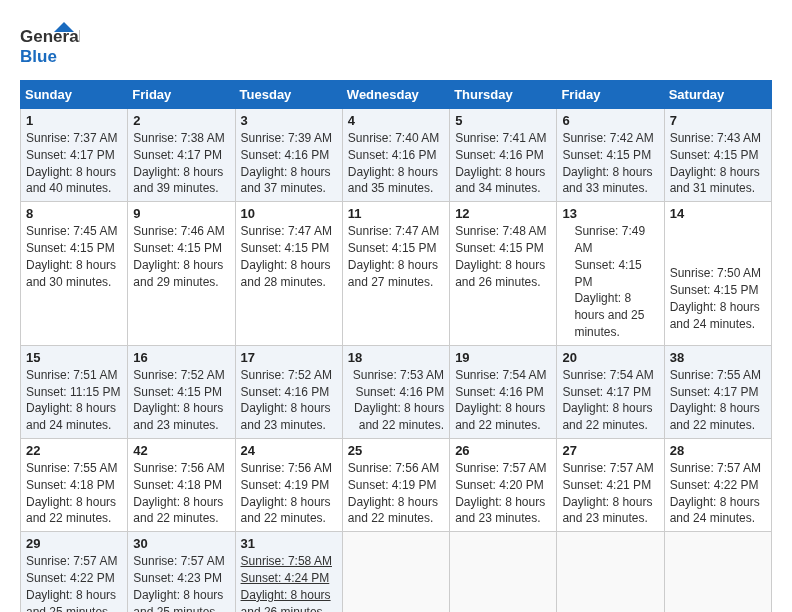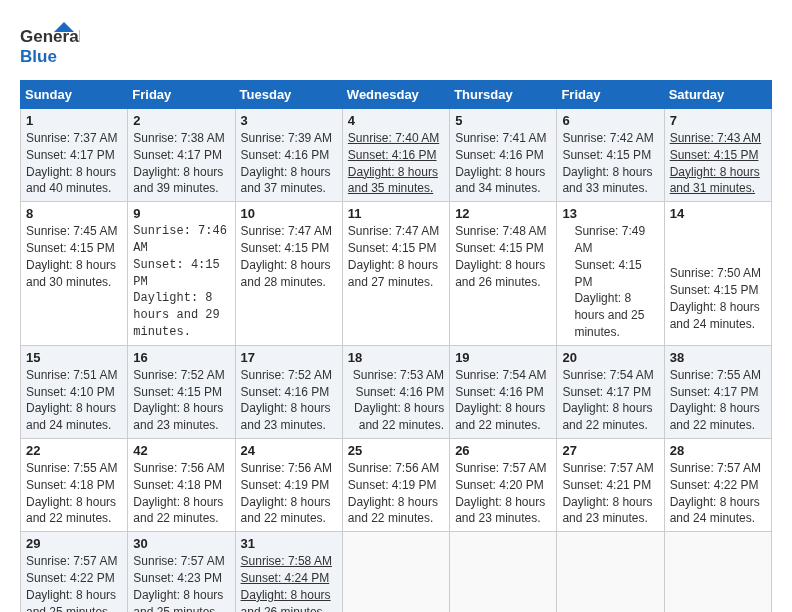--- a/index.html
+++ b/index.html
@@ -122,53 +122,53 @@
 Daylight: 8 hours and 39 minutes.</div>
         </td>
         <td>
           <span class="day-number">3</span>
           <div class="day-detail" style="white-space: pre-line;">Sunrise: 7:39 AM
 Sunset: 4:16 PM
 Daylight: 8 hours and 37 minutes.</div>
         </td>
         <td>
           <span class="day-number">4</span>
-          <div class="day-detail" style="white-space: pre-line; text-decoration: underline;">Sunrise: 7:40 AM
+          <div class="day-detail" style="white-space: pre-line;">Sunrise: 7:40 AM
 Sunset: 4:16 PM
 Daylight: 8 hours and 35 minutes.</div>
         </td>
         <td>
           <span class="day-number">5</span>
           <div class="day-detail" style="white-space: pre-line;">Sunrise: 7:41 AM
 Sunset: 4:16 PM
 Daylight: 8 hours and 34 minutes.</div>
         </td>
         <td>
           <span class="day-number">6</span>
           <div class="day-detail" style="white-space: pre-line;">Sunrise: 7:42 AM
 Sunset: 4:15 PM
 Daylight: 8 hours and 33 minutes.</div>
         </td>
         <td>
           <span class="day-number">7</span>
-          <div class="day-detail" style="white-space: pre-line; text-decoration: underline;">Sunrise: 7:43 AM
+          <div class="day-detail" style="white-space: pre-line;">Sunrise: 7:43 AM
 Sunset: 4:15 PM
 Daylight: 8 hours and 31 minutes.</div>
         </td>
       </tr>
       <tr>
         <td>
           <span class="day-number">8</span>
           <div class="day-detail" style="white-space: pre-line;">Sunrise: 7:45 AM
 Sunset: 4:15 PM
 Daylight: 8 hours and 30 minutes.</div>
         </td>
         <td>
           <span class="day-number">9</span>
-          <div class="day-detail" style="white-space: pre-line; font-family: Liberation Mono, monospace;">Sunrise: 7:46 AM
+          <div class="day-detail" style="white-space: pre-line;">Sunrise: 7:46 AM
 Sunset: 4:15 PM
 Daylight: 8 hours and 29 minutes.</div>
         </td>
         <td>
           <span class="day-number">10</span>
           <div class="day-detail" style="white-space: pre-line;">Sunrise: 7:47 AM
 Sunset: 4:15 PM
 Daylight: 8 hours and 28 minutes.</div>
         </td>
         <td>
@@ -193,21 +193,21 @@
           <span class="day-number">14</span>
           <div class="day-detail" style="white-space: pre-line; margin-top: 44px;">Sunrise: 7:50 AM
 Sunset: 4:15 PM
 Daylight: 8 hours and 24 minutes.</div>
         </td>
       </tr>
       <tr>
         <td>
           <span class="day-number">15</span>
           <div class="day-detail" style="white-space: pre-line;">Sunrise: 7:51 AM
-Sunset: 4:10 PM
+Sunset: 11:15 PM
 Daylight: 8 hours and 24 minutes.</div>
         </td>
         <td>
           <span class="day-number">16</span>
           <div class="day-detail" style="white-space: pre-line;">Sunrise: 7:52 AM
 Sunset: 4:15 PM
 Daylight: 8 hours and 23 minutes.</div>
         </td>
         <td>
           <span class="day-number">17</span>

